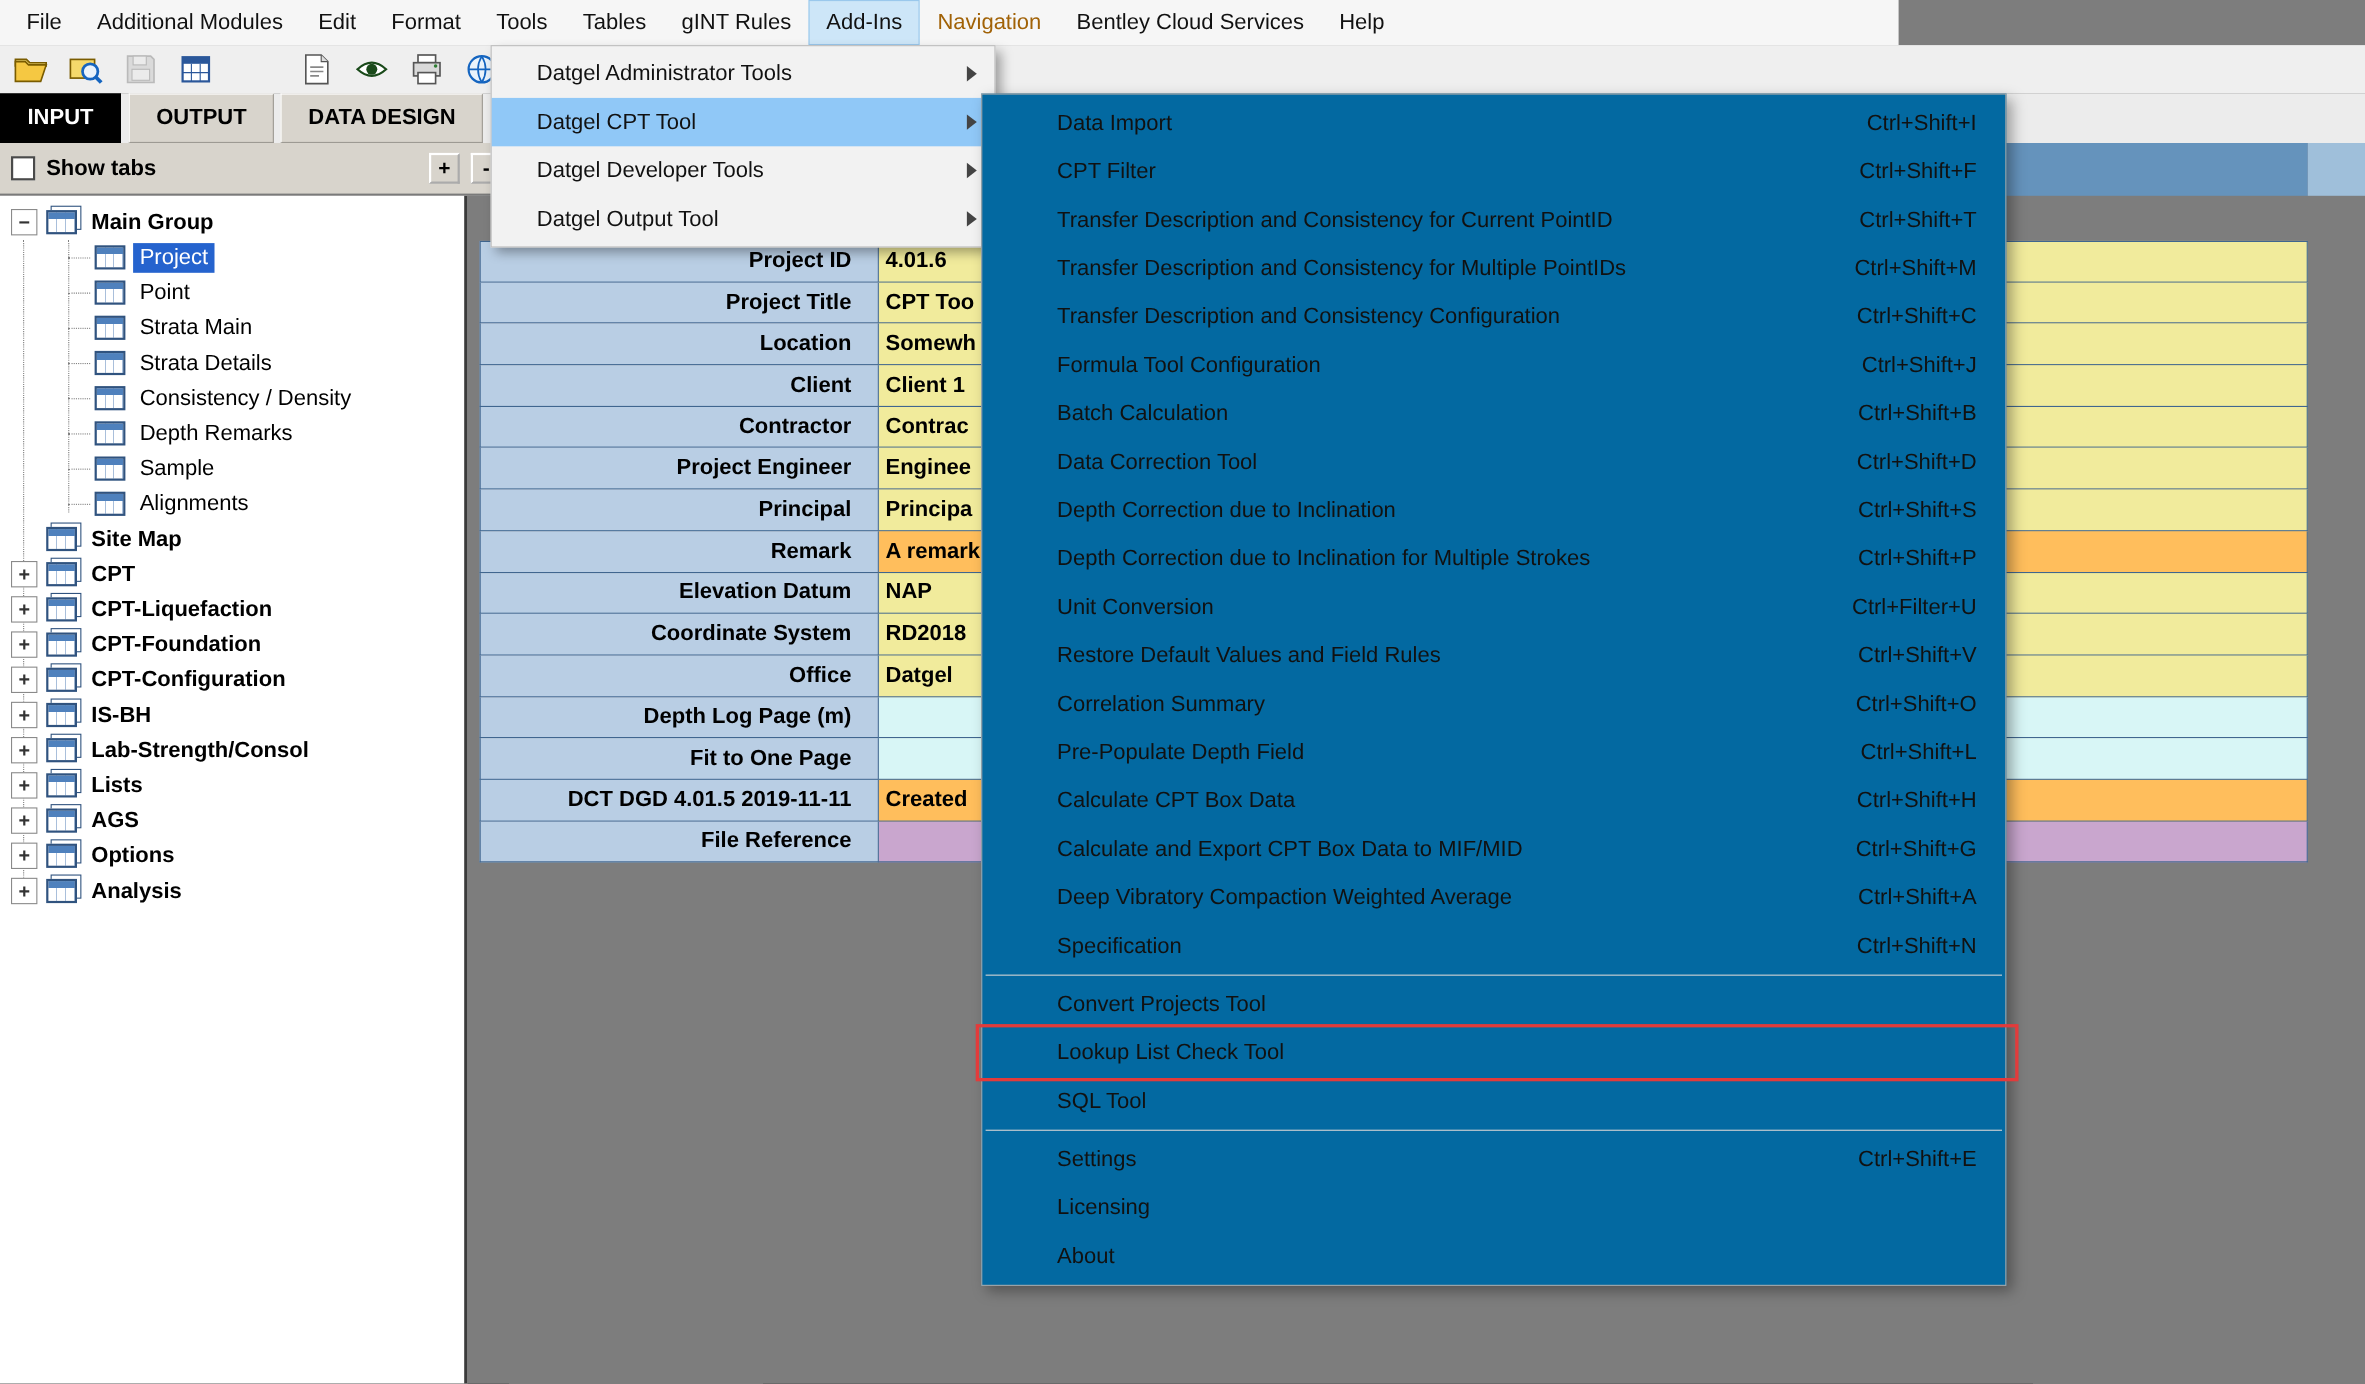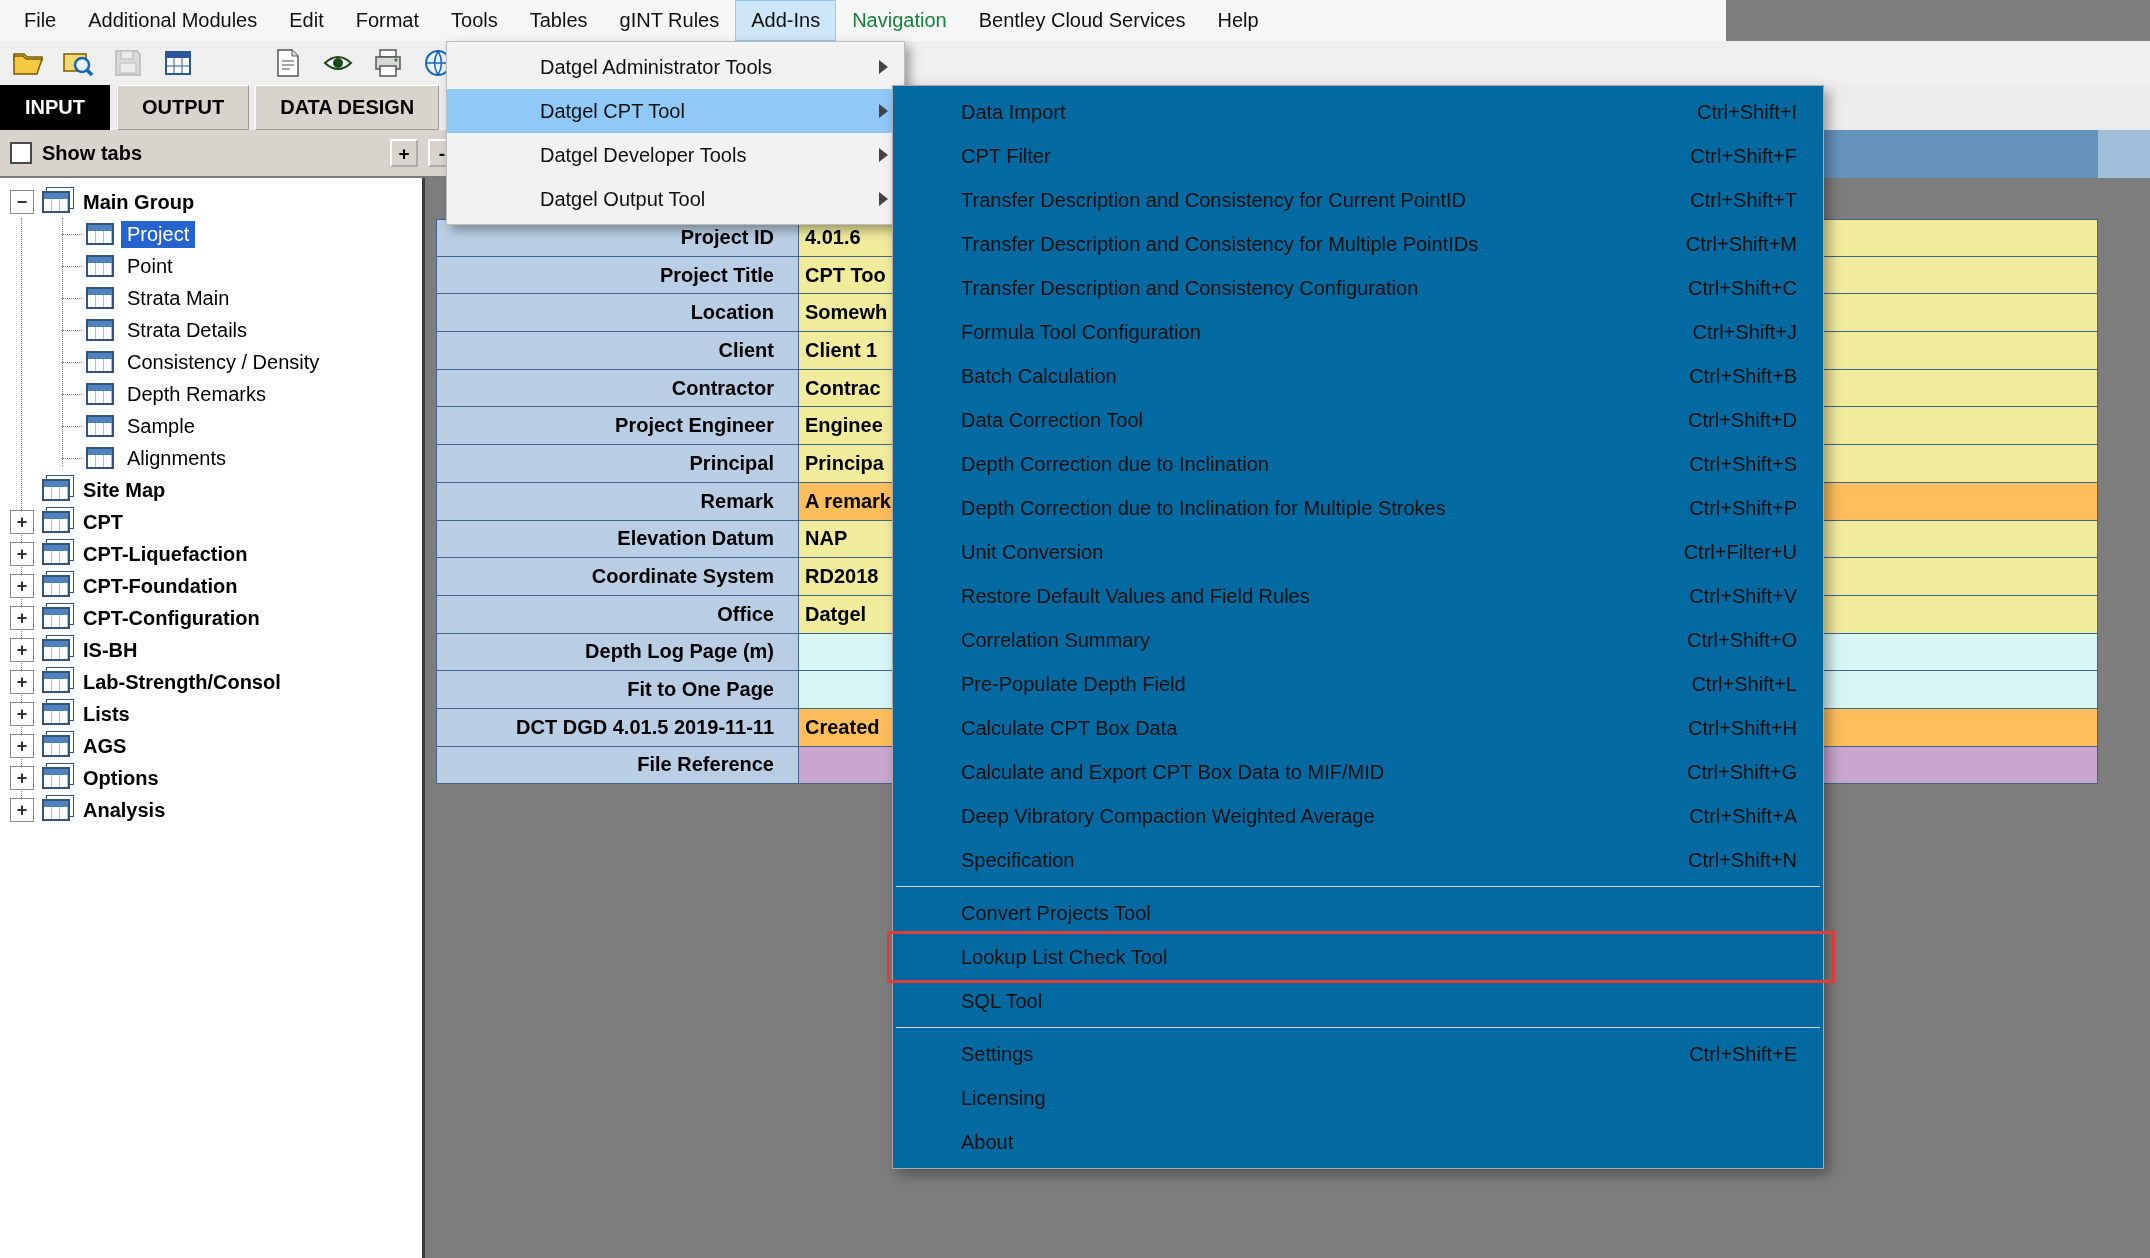--- a/index.html
+++ b/index.html
@@ -4,21 +4,21 @@
 <style>
   *{box-sizing:border-box;margin:0;padding:0}
   html,body{width:2150px;height:1258px;overflow:hidden}
   body{font-family:"Liberation Sans",sans-serif;background:#444}
   .screen{position:relative;width:2150px;height:1258px;background:var(--canvas-gray,#7D7D7D);overflow:hidden}
 
   
   .menubar{position:absolute;left:0;top:0;width:1726px;height:41px;background:#f6f6f6;display:flex;align-items:stretch;font-size:20px;color:#111;padding-left:8px}
   .mitem{display:flex;align-items:center;padding:0 16px;cursor:default;white-space:nowrap}
   .mitem.open{background:#cde6f8;outline:1px solid #9ac8ec;outline-offset:-1px}
-  .mitem.dis{color:#15803d}
+  .mitem.dis{color:#a16207}
 
   
   .toolbar{position:absolute;left:0;top:41px;width:2150px;height:44px;background:#efefef;display:flex;align-items:center;gap:14px;padding-left:10px}
   .ticon{width:36px;height:36px;display:flex;align-items:center;justify-content:center}
   .ticon svg{width:32px;height:32px}
   .ticon.dis{opacity:.55;filter:grayscale(1)}
   .tsep{width:46px;height:36px}
 
   
   .tabrow{position:absolute;left:0;top:85px;width:2150px;height:45px;background:#ececec;display:flex;align-items:stretch}
@@ -57,21 +57,21 @@
   .flabel{width:363px;background:var(--label-bg,#B9CEE4);border:1px solid var(--grid-border,#40668F);border-top:none;display:flex;align-items:center;justify-content:flex-end;padding-right:24px;font-weight:bold;font-size:20px;white-space:nowrap;overflow:hidden}
   .fvalue{flex:1;border-bottom:1px solid var(--grid-border,#40668F);border-right:1px solid var(--grid-border,#40668F);display:flex;align-items:center;padding-left:6px;font-weight:bold;font-size:20px;overflow:hidden;white-space:nowrap}
   .frow:first-child .flabel,.frow:first-child .fvalue{border-top:1px solid var(--grid-border,#40668F)}
   .c-yellow{background:var(--yellow,#F1EB9C)}
   .c-orange{background:var(--orange,#FFBE5C)}
   .c-cyan{background:var(--cyan,#D8F6F6)}
   .c-purple{background:var(--purple,#C9A6CE)}
 
   
   .menu1{position:absolute;left:446px;top:41px;width:459px;background:#f2f2f2;border:1px solid #bdbdbd;box-shadow:5px 5px 10px rgba(0,0,0,.35);padding:3px 0;z-index:10;font-size:20px;color:#111}
-  .m1item{height:44px;display:flex;align-items:center;padding-left:93px;position:relative;white-space:nowrap}
+  .m1item{height:44px;display:flex;align-items:center;padding-left:41px;position:relative;white-space:nowrap}
   .m1item.hl{background:var(--menu-highlight,#90C8F7)}
   .arrow{position:absolute;right:16px;width:0;height:0;border-left:9px solid #444;border-top:7px solid transparent;border-bottom:7px solid transparent}
 
   
   .menu2{position:absolute;left:892px;top:85px;width:932px;background:#0369a1;border:1px solid #a9a9a9;box-shadow:5px 5px 12px rgba(0,0,0,.35);padding:4px 0;z-index:11;font-size:20px;color:#111}
   .m2item{height:44px;display:flex;align-items:center;justify-content:space-between;padding:0 26px 0 68px;white-space:nowrap}
   .m2item.hl{background:var(--menu-highlight,#90C8F7)}
   .m2sep{height:1px;background:#d4d4d4;margin:4px 3px}
   .m2short{color:#111}
 

